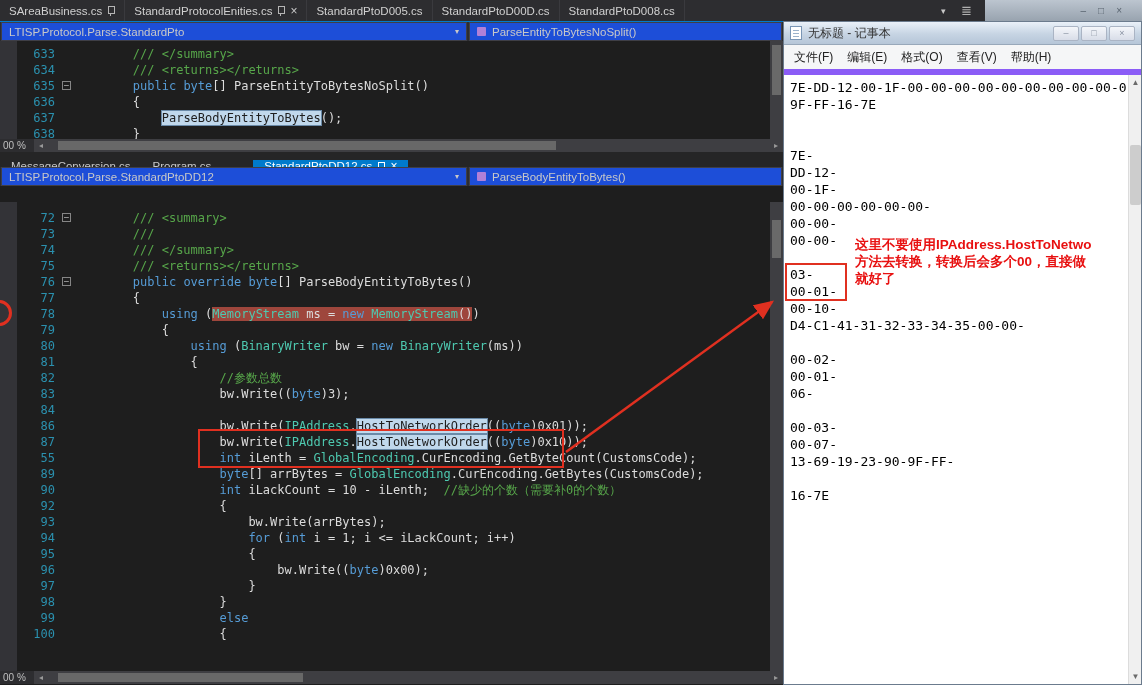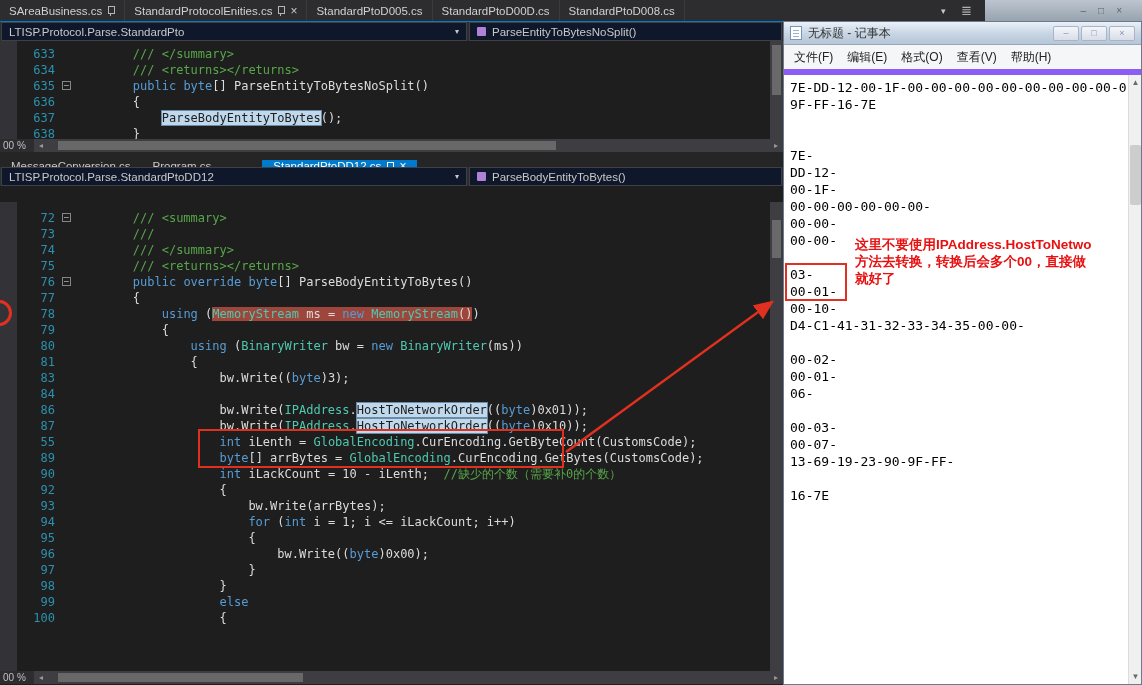--- a/index.html
+++ b/index.html
@@ -17,21 +17,21 @@
   .top-chevron{position:absolute;left:941px;top:0;height:21px;display:flex;align-items:center;color:#c8c8c8;font-size:9px}
   .top-scrollicon{position:absolute;left:961px;top:0;height:21px;display:flex;align-items:center;color:#b0b0b0;font-size:13px}
   .top-right-gray{position:absolute;right:0;top:0;width:157px;height:21px;background:linear-gradient(#bcc5cf,#98a3af);display:flex;align-items:center;justify-content:flex-end;gap:12px;padding-right:20px}
   .trg{color:#5a6570;font-size:10px;line-height:10px}
 
   
   .vs{position:absolute;left:0;top:21px;width:783px;height:664px;background:#1e1e1e;overflow:hidden}
   .vs-blue-top{position:absolute;left:0;top:0;width:783px;height:1px;background:#007acc}
   .nav{position:absolute;left:0;width:783px;height:19px;background:#2d2d30;display:flex;gap:2px;padding:0 1px}
   #nav1{top:1px}#nav2{top:146px}
-  .combo{display:flex;align-items:center;background:#0f172a;border:1px solid #3f3f46;color:#c8c8c8;font-size:11.5px;padding:0 7px;height:19px;white-space:nowrap;overflow:hidden}
+  .combo{display:flex;align-items:center;background:#1d4ed8;border:1px solid #3f3f46;color:#c8c8c8;font-size:11.5px;padding:0 7px;height:19px;white-space:nowrap;overflow:hidden}
   .combo.type{width:466px;justify-content:space-between}
   .combo.member{flex:1}
   .chev{font-size:8px;color:#c8c8c8;margin-left:8px}
   .method-icon{display:inline-block;width:9px;height:9px;background:#b180d7;border-radius:1px;margin-right:6px;flex:none}
 
   .editor{position:absolute;left:0;width:783px;background:#1e1e1e;overflow:hidden;font-family:"DejaVu Sans Mono",monospace;font-size:12px;line-height:16px}
   #editor1{top:20px;height:98px;padding-top:5px}
   #editor2{top:181px;height:469px;padding-top:8px}
   .indicator-margin{position:absolute;left:0;top:0;bottom:0;width:17px;background:#333337}
   .crow{display:flex;height:16px;white-space:pre;padding-left:23px;position:relative}
@@ -56,21 +56,21 @@
   .zoom{color:#c0c0c0;font-size:10px;width:34px;padding:1px 0 0 3px;flex:none;background:#2d2d30}
   .harrow{color:#999;font-size:8px;width:14px;text-align:center;line-height:13px;background:#3e3e42;flex:none}
   .htrack{flex:1;background:#3e3e42;position:relative}
   .hthumb{position:absolute;top:2px;height:9px;background:#686868}
   #hthumb1{left:10px;width:498px}
   #hthumb2{left:10px;width:245px}
 
   .gap2{position:absolute;left:0;top:131px;width:783px;height:8px;background:#252526}
   .tabs2{position:absolute;left:0;top:139px;width:783px;height:21px;background:#252526;display:flex;align-items:flex-start}
   .tabs2 .tab{display:flex;align-items:center;gap:5px;padding:0 11px;color:#c8c8c8;font-size:11.5px;white-space:nowrap}
-  .tabs2 .tab:nth-child(3){margin-left:40px}
+  .tabs2 .tab:nth-child(3){margin-left:31px}
   .tabs2 .tab.active{background:#007acc;color:#fff}
   .tab.active .close-icon{color:#fff}
   .tab.active .pin-icon::before{border-color:#fff}
   .tab.active .pin-icon::after{background:#fff}
   .blue-line{position:absolute;left:0;top:160px;width:783px;height:2px;background:#007acc}
 
   
   .notepad{position:absolute;left:783px;top:21px;width:359px;height:664px;border:1px solid #6b7b8d;background:#fff;display:flex;flex-direction:column}
   .np-title{height:23px;background:linear-gradient(#eaf1f9,#c6d4e3 55%,#b6c6d8);display:flex;align-items:center;padding:0 6px;gap:6px;border-bottom:1px solid #98a8ba;flex:none}
   .np-icon{width:12px;height:14px;background:#fff;border:1px solid #7a96b5;position:relative;flex:none}
@@ -200,20 +200,21 @@
     <div class="crow"><span class="lnum">72</span><span class="lfold"><span class="foldbox">–</span></span><span class="ltxt"><span class="c">        /// &lt;summary&gt;</span></span></div>
         <div class="crow"><span class="lnum">73</span><span class="lfold"></span><span class="ltxt"><span class="c">        /// </span></span></div>
         <div class="crow"><span class="lnum">74</span><span class="lfold"></span><span class="ltxt"><span class="c">        /// &lt;/summary&gt;</span></span></div>
         <div class="crow"><span class="lnum">75</span><span class="lfold"></span><span class="ltxt"><span class="c">        /// &lt;returns&gt;&lt;/returns&gt;</span></span></div>
         <div class="crow"><span class="lnum">76</span><span class="lfold"><span class="foldbox">–</span></span><span class="ltxt"><span class="p">        </span><span class="k">public</span><span class="p"> </span><span class="k">override</span><span class="p"> </span><span class="k">byte</span><span class="p">[] ParseBodyEntityToBytes()</span></span></div>
         <div class="crow"><span class="lnum">77</span><span class="lfold"></span><span class="ltxt"><span class="p">        {</span></span></div>
         <div class="crow"><span class="lnum">78</span><span class="lfold"></span><span class="ltxt"><span class="p">            </span><span class="k">using</span><span class="p"> (</span><span class="t hlr">MemoryStream</span><span class="p hlr"> ms = </span><span class="k hlr">new</span><span class="p hlr"> </span><span class="t hlr">MemoryStream</span><span class="p hlr">()</span><span class="p">)</span></span></div>
         <div class="crow"><span class="lnum">79</span><span class="lfold"></span><span class="ltxt"><span class="p">            {</span></span></div>
         <div class="crow"><span class="lnum">80</span><span class="lfold"></span><span class="ltxt"><span class="p">                </span><span class="k">using</span><span class="p"> (</span><span class="t">BinaryWriter</span><span class="p"> bw = </span><span class="k">new</span><span class="p"> </span><span class="t">BinaryWriter</span><span class="p">(ms))</span></span></div>
         <div class="crow"><span class="lnum">81</span><span class="lfold"></span><span class="ltxt"><span class="p">                {</span></span></div>
+        <div class="crow"><span class="lnum">82</span><span class="lfold"></span><span class="ltxt"><span class="c">                    //参数总数</span></span></div>
         <div class="crow"><span class="lnum">83</span><span class="lfold"></span><span class="ltxt"><span class="p">                    bw.Write((</span><span class="k">byte</span><span class="p">)3);</span></span></div>
         <div class="crow"><span class="lnum">84</span><span class="lfold"></span><span class="ltxt"></span></div>
         <div class="crow"><span class="lnum">86</span><span class="lfold"></span><span class="ltxt"><span class="p">                    bw.Write(</span><span class="t">IPAddress</span><span class="p">.</span><span class="hlb">HostToNetworkOrder</span><span class="p">((</span><span class="k">byte</span><span class="p">)0x01));</span></span></div>
         <div class="crow"><span class="lnum">87</span><span class="lfold"></span><span class="ltxt"><span class="p">                    bw.Write(</span><span class="t">IPAddress</span><span class="p">.</span><span class="hlb">HostToNetworkOrder</span><span class="p">((</span><span class="k">byte</span><span class="p">)0x10));</span></span></div>
         <div class="crow"><span class="lnum">55</span><span class="lfold"></span><span class="ltxt"><span class="p">                    </span><span class="k">int</span><span class="p"> iLenth = </span><span class="t">GlobalEncoding</span><span class="p">.CurEncoding.GetByteCount(CustomsCode);</span></span></div>
         <div class="crow"><span class="lnum">89</span><span class="lfold"></span><span class="ltxt"><span class="p">                    </span><span class="k">byte</span><span class="p">[] arrBytes = </span><span class="t">GlobalEncoding</span><span class="p">.CurEncoding.GetBytes(CustomsCode);</span></span></div>
         <div class="crow"><span class="lnum">90</span><span class="lfold"></span><span class="ltxt"><span class="p">                    </span><span class="k">int</span><span class="p"> iLackCount = 10 - iLenth;  </span><span class="c">//缺少的个数（需要补0的个数）</span></span></div>
         <div class="crow"><span class="lnum">92</span><span class="lfold"></span><span class="ltxt"><span class="p">                    {</span></span></div>
         <div class="crow"><span class="lnum">93</span><span class="lfold"></span><span class="ltxt"><span class="p">                        bw.Write(arrBytes);</span></span></div>
         <div class="crow"><span class="lnum">94</span><span class="lfold"></span><span class="ltxt"><span class="p">                        </span><span class="k">for</span><span class="p"> (</span><span class="k">int</span><span class="p"> i = 1; i &lt;= iLackCount; i++)</span></span></div>

